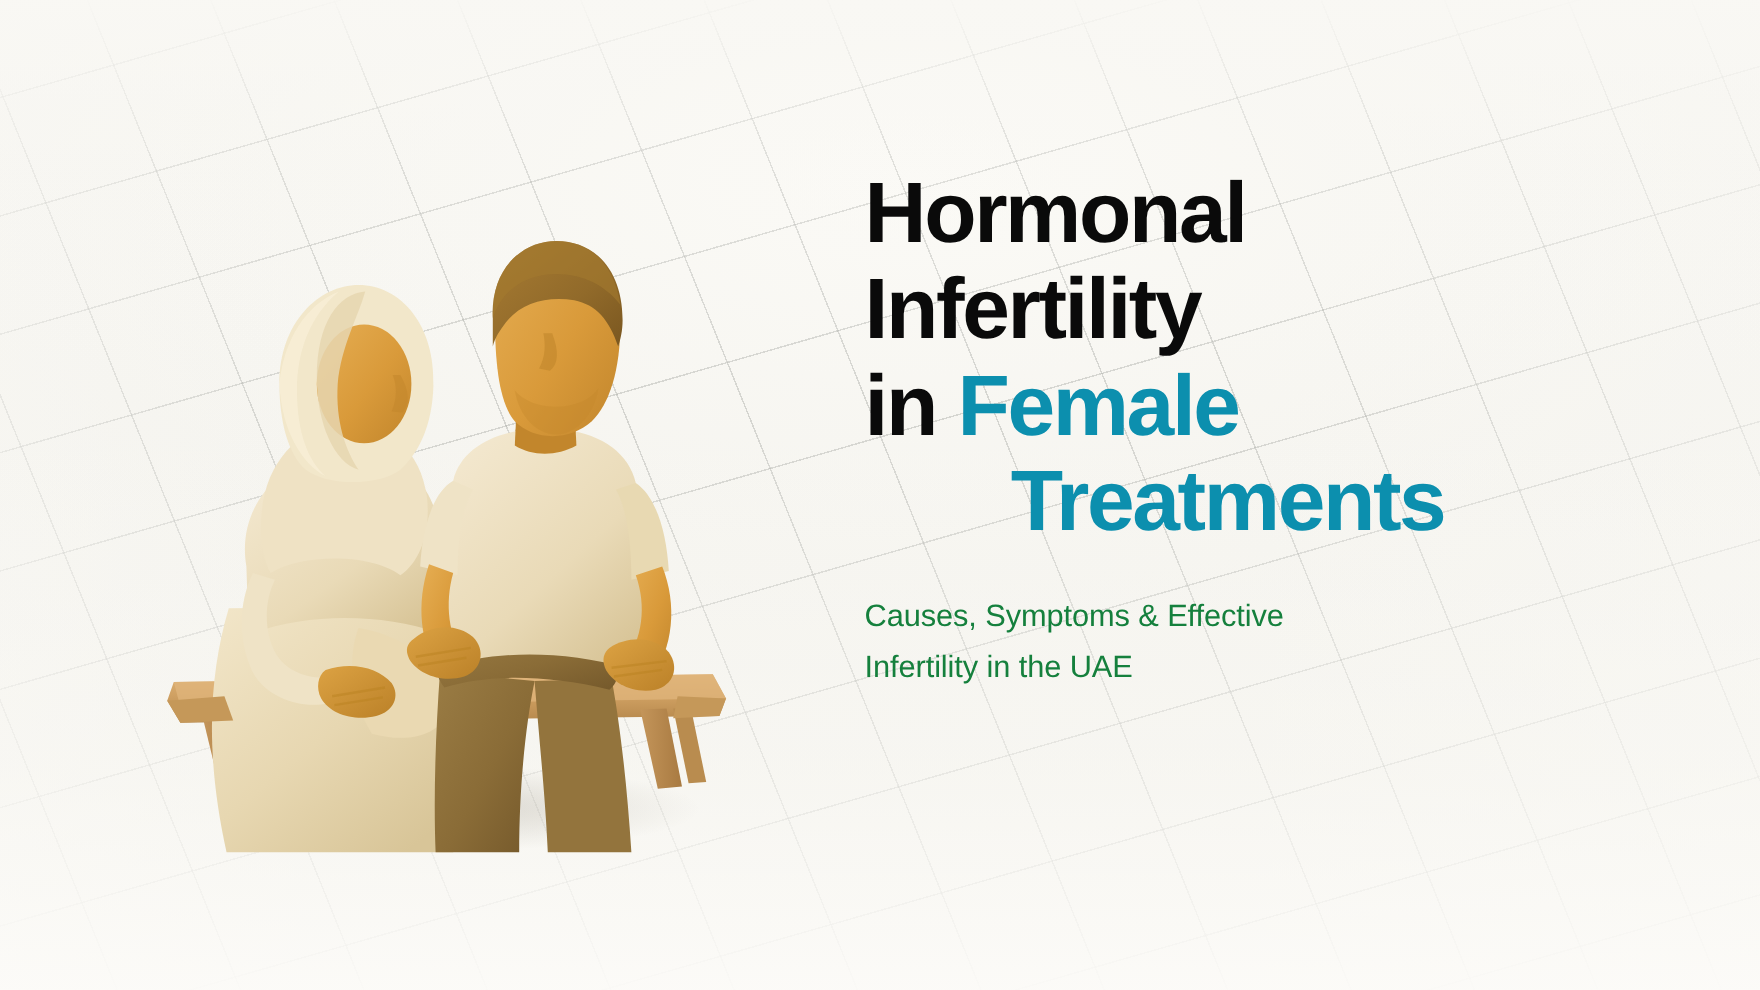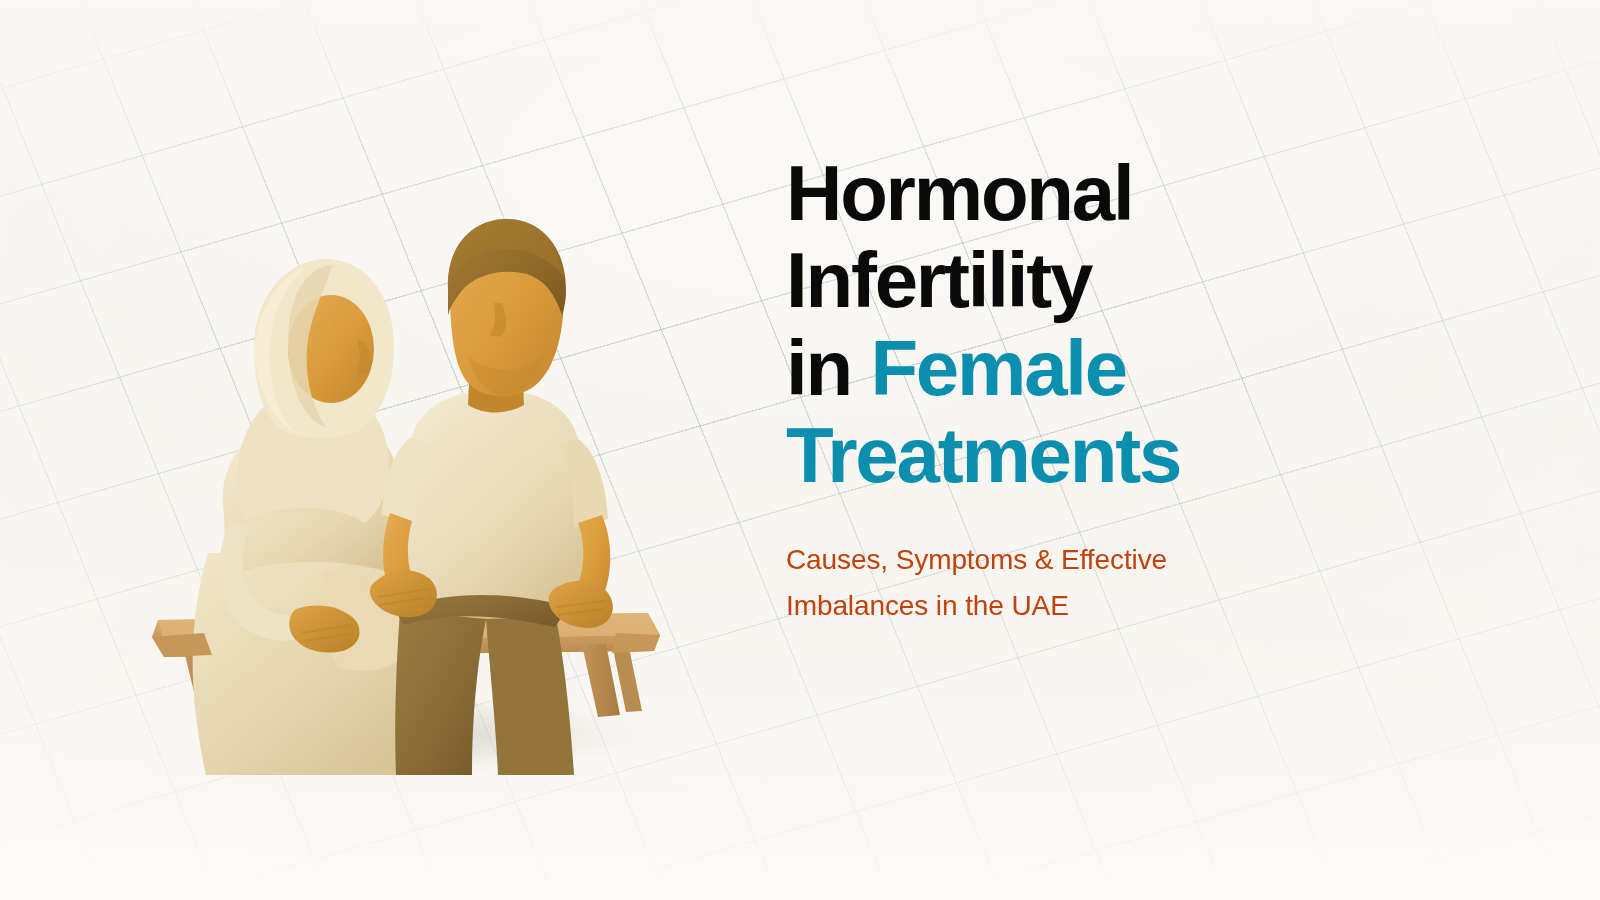--- a/index.html
+++ b/index.html
@@ -68,30 +68,30 @@
   .headline {
     margin: 0;
     font-family: "Liberation Sans", sans-serif;
     font-weight: 700;
     font-size: 78px;
     line-height: 1.12;
     letter-spacing: -2.2px;
     color: #0a0a0a;
   }
   .headline .line { display: block; white-space: nowrap; }
-  .accent { color: #0c8fae; }
+  .accent { color: #0c8fae; text-align: center; }
 
   .subtitle {
     margin: 38px 0 0 0;
     font-family: "Liberation Sans", sans-serif;
     font-weight: 400;
     font-size: 28px;
     line-height: 1.62;
     letter-spacing: -0.1px;
-    color: #c2410c;
+    color: #15803d;
     max-width: 540px;
   }
   .subtitle .sline { display: block; }
 </style>
 </head>
 <body>
 
 <div id="banner">
 
   <div class="bg-base"></div>
@@ -244,17 +244,17 @@
 
     <h1 class="headline">
       <span class="line">Hormonal</span>
       <span class="line">Infertility</span>
       <span class="line"><span>in </span><span class="accent">Female</span></span>
       <span class="line accent">Treatments</span>
     </h1>
 
     <p class="subtitle">
       <span class="sline">Causes, Symptoms &amp; Effective</span>
-      <span class="sline">Imbalances in the UAE</span>
+      <span class="sline">Infertility in the UAE</span>
     </p>
 
   </div>
 </div>
 
 </body></html>

